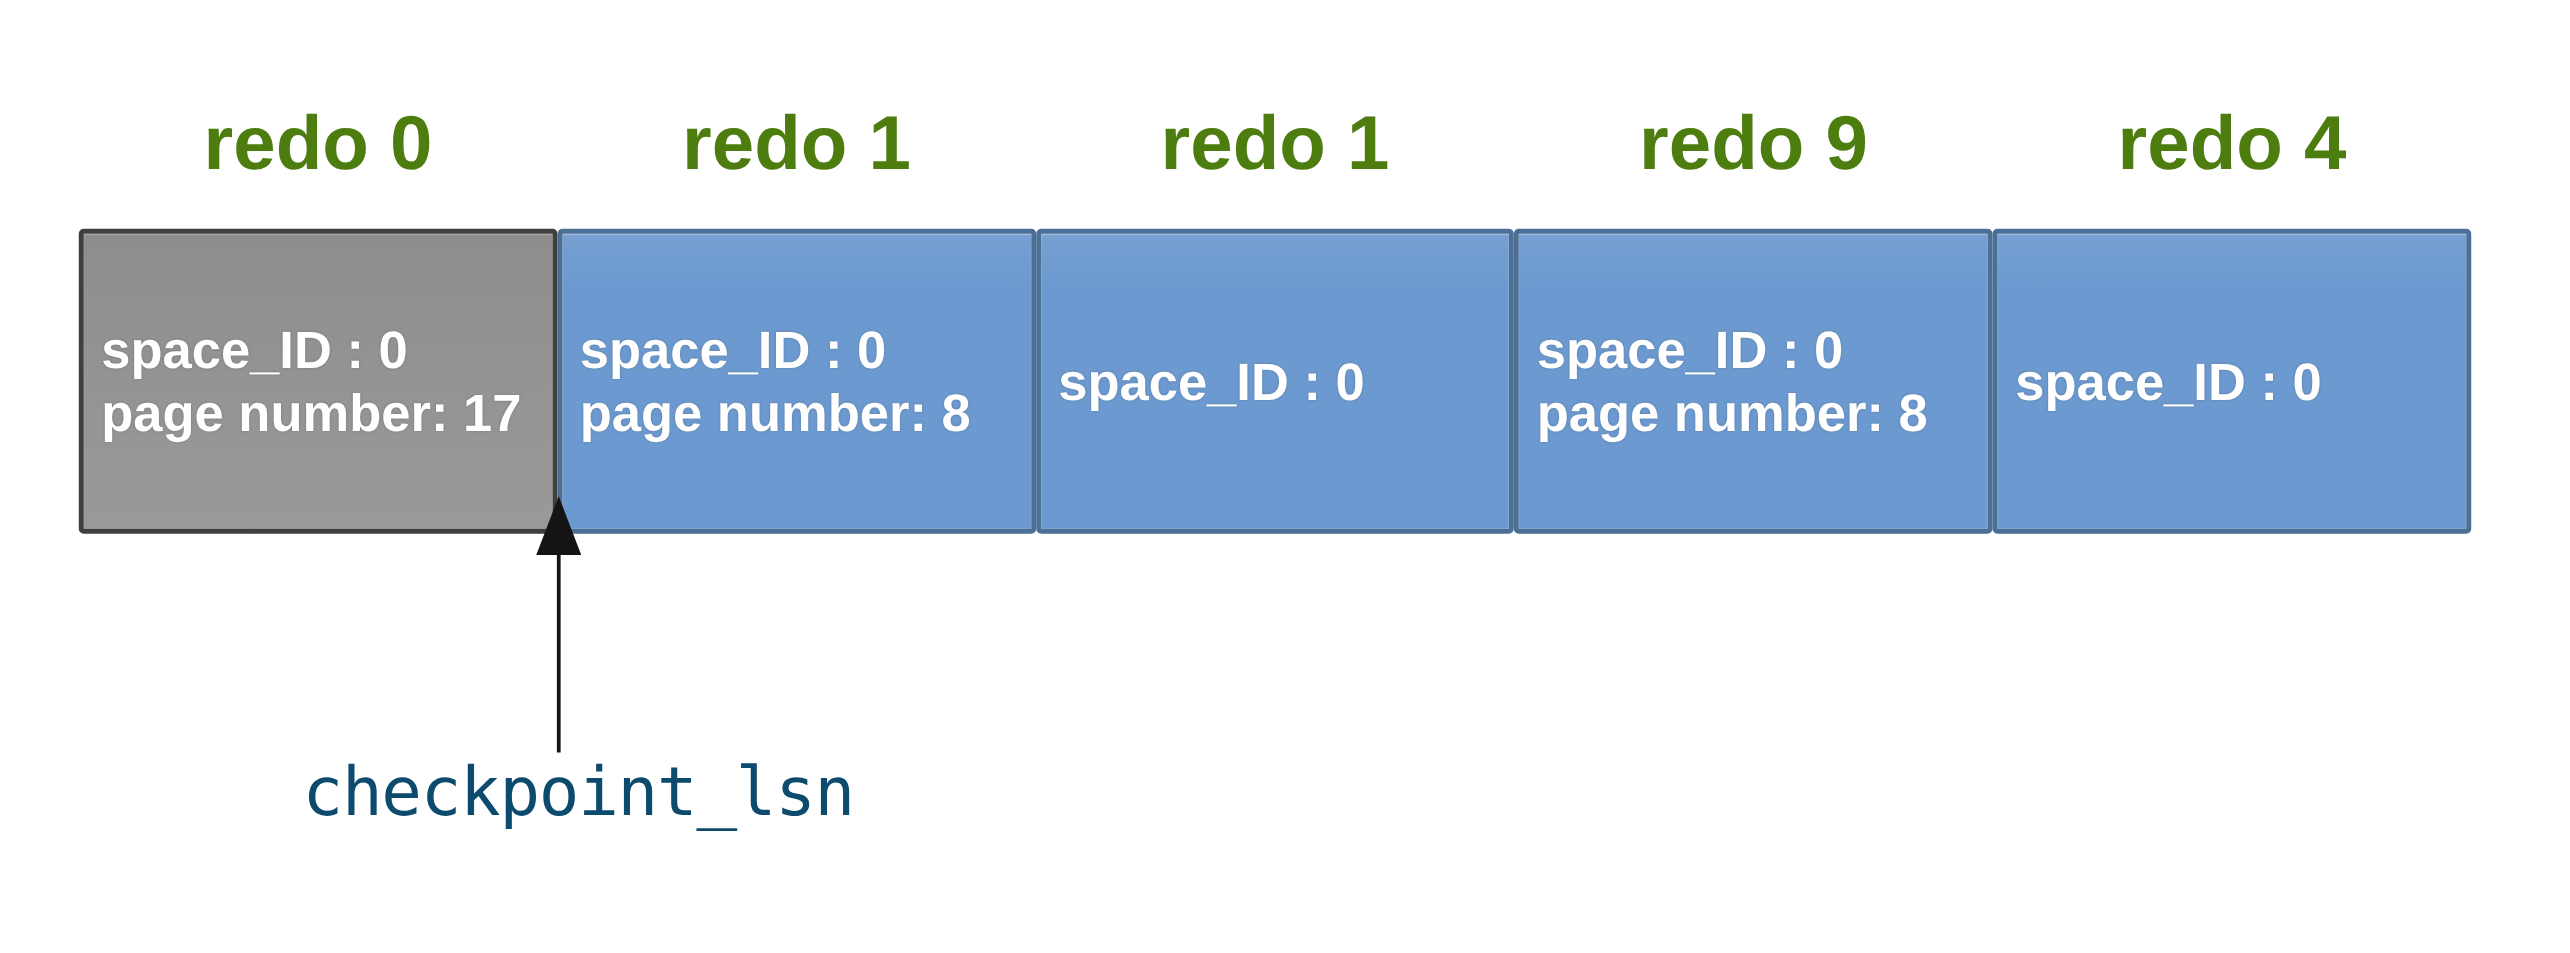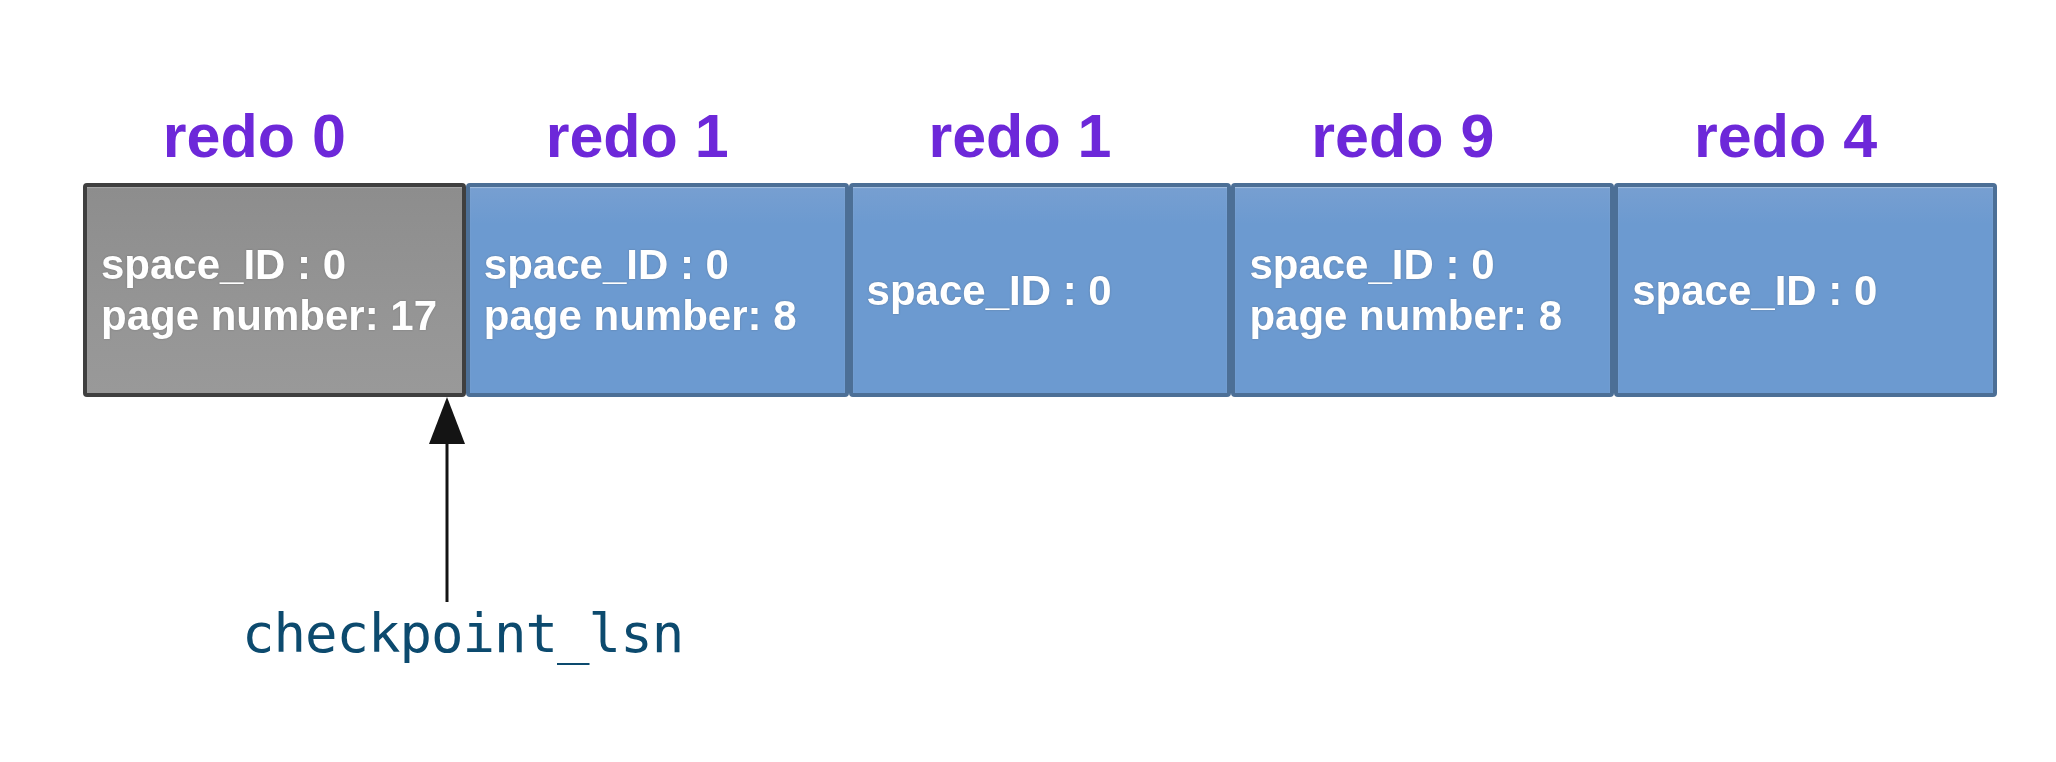--- a/index.html
+++ b/index.html
@@ -20,35 +20,33 @@
     top: 78px;
     width: 1914px;
     height: 72px;
     display: flex;
   }
   .redo-label {
     flex: 1 1 0;
     text-align: center;
     font-size: 61px;
     font-weight: bold;
-    color: #6d28d9;
+    color: #4d7c0f;
     line-height: 72px;
     letter-spacing: 0px;
-    margin-top: 22px;
   }
 
   
   .blocks-row {
     position: absolute;
     left: 63px;
     top: 183px;
     width: 1914px;
-    height: 214px;
+    height: 244px;
     display: flex;
-    margin-left: 20px;
   }
   .block {
     flex: 1 1 0;
     height: 100%;
     display: flex;
     flex-direction: column;
     justify-content: center;
     padding-left: 14px;
     border-radius: 4px;
   }

